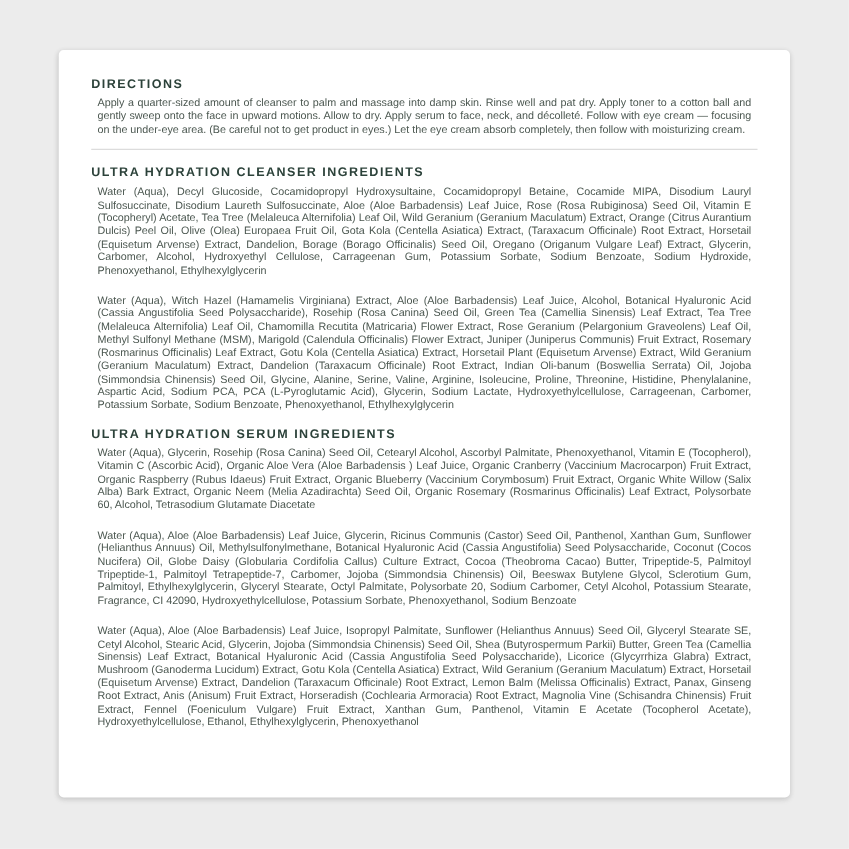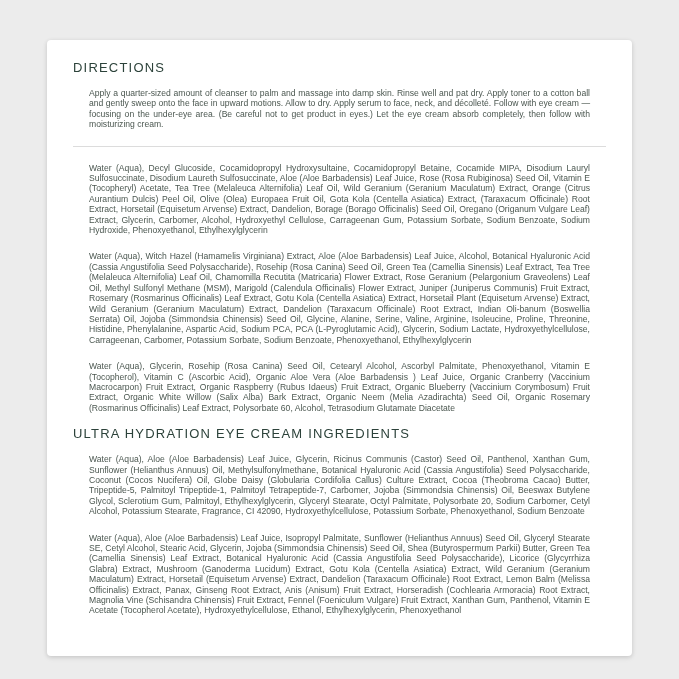--- a/index.html
+++ b/index.html
@@ -23,29 +23,29 @@
     margin: 0 auto;
     position: relative;
     top: 40px;
     background: #ffffff;
     border-radius: 4px;
     box-shadow: 0 1px 4px rgba(0,0,0,0.12), 0 2px 6px rgba(0,0,0,0.06);
     padding: 23px 26px 24px 26px;
   }
   .section-heading {
     margin: 0 0 5px 0;
-    font-size: 13px;
+    font-size: 10px;
     line-height: 9px;
-    font-weight: 400;
+    font-weight: 700;
     letter-spacing: 1.2px;
     color: #2c423a;
     text-transform: uppercase;
   }
   .body-text {
-    margin: 16px;
+    margin: 5px;
     font-size: 8.6px;
     line-height: 10.4px;
     text-align: justify;
     color: #4b5750;
   }
   .directions-para + .directions-para {
     margin-top: 10px;
   }
   .divider {
     border: none;
@@ -64,33 +64,34 @@
   <div class="card">
 
     <section class="directions-section">
       <h2 class="section-heading">DIRECTIONS</h2>
       <p class="body-text directions-para">Apply a quarter-sized amount of cleanser to palm and massage into damp skin. Rinse well and pat dry. Apply toner to a cotton ball and gently sweep onto the face in upward motions. Allow to dry. Apply serum to face, neck, and décolleté. Follow with eye cream — focusing on the under-eye area. (Be careful not to get product in eyes.) Let the eye cream absorb completely, then follow with moisturizing cream.</p>
     </section>
 
     <hr class="divider">
 
     <section class="ing-section">
+      <h2 class="section-heading">ULTRA HYDRATION CLEANSER INGREDIENTS</h2>
       <p class="body-text">Water (Aqua), Decyl Glucoside, Cocamidopropyl Hydroxysultaine, Cocamidopropyl Betaine, Cocamide MIPA, Disodium Lauryl Sulfosuccinate, Disodium Laureth Sulfosuccinate, Aloe (Aloe Barbadensis) Leaf Juice, Rose (Rosa Rubiginosa) Seed Oil, Vitamin E (Tocopheryl) Acetate, Tea Tree (Melaleuca Alternifolia) Leaf Oil, Wild Geranium (Geranium Maculatum) Extract, Orange (Citrus Aurantium Dulcis) Peel Oil, Olive (Olea) Europaea Fruit Oil, Gota Kola (Centella Asiatica) Extract, (Taraxacum Officinale) Root Extract, Horsetail (Equisetum Arvense) Extract, Dandelion, Borage (Borago Officinalis) Seed Oil, Oregano (Origanum Vulgare Leaf) Extract, Glycerin, Carbomer, Alcohol, Hydroxyethyl Cellulose, Carrageenan Gum, Potassium Sorbate, Sodium Benzoate, Sodium Hydroxide, Phenoxyethanol, Ethylhexylglycerin</p>
     </section>
 
     <section class="ing-section">
       <p class="body-text">Water (Aqua), Witch Hazel (Hamamelis Virginiana) Extract, Aloe (Aloe Barbadensis) Leaf Juice, Alcohol, Botanical Hyaluronic Acid (Cassia Angustifolia Seed Polysaccharide), Rosehip (Rosa Canina) Seed Oil, Green Tea (Camellia Sinensis) Leaf Extract, Tea Tree (Melaleuca Alternifolia) Leaf Oil, Chamomilla Recutita (Matricaria) Flower Extract, Rose Geranium (Pelargonium Graveolens) Leaf Oil, Methyl Sulfonyl Methane (MSM), Marigold (Calendula Officinalis) Flower Extract, Juniper (Juniperus Communis) Fruit Extract, Rosemary (Rosmarinus Officinalis) Leaf Extract, Gotu Kola (Centella Asiatica) Extract, Horsetail Plant (Equisetum Arvense) Extract, Wild Geranium (Geranium Maculatum) Extract, Dandelion (Taraxacum Officinale) Root Extract, Indian Oli-banum (Boswellia Serrata) Oil, Jojoba (Simmondsia Chinensis) Seed Oil, Glycine, Alanine, Serine, Valine, Arginine, Isoleucine, Proline, Threonine, Histidine, Phenylalanine, Aspartic Acid, Sodium PCA, PCA (L-Pyroglutamic Acid), Glycerin, Sodium Lactate, Hydroxyethylcellulose, Carrageenan, Carbomer, Potassium Sorbate, Sodium Benzoate, Phenoxyethanol, Ethylhexylglycerin</p>
     </section>
 
     <section class="ing-section">
+      <h2 class="section-heading">ULTRA HYDRATION SERUM INGREDIENTS</h2>
       <p class="body-text">Water (Aqua), Glycerin, Rosehip (Rosa Canina) Seed Oil, Cetearyl Alcohol, Ascorbyl Palmitate, Phenoxyethanol, Vitamin E (Tocopherol), Vitamin C (Ascorbic Acid), Organic Aloe Vera (Aloe Barbadensis ) Leaf Juice, Organic Cranberry (Vaccinium Macrocarpon) Fruit Extract, Organic Raspberry (Rubus Idaeus) Fruit Extract, Organic Blueberry (Vaccinium Corymbosum) Fruit Extract, Organic White Willow (Salix Alba) Bark Extract, Organic Neem (Melia Azadirachta) Seed Oil, Organic Rosemary (Rosmarinus Officinalis) Leaf Extract, Polysorbate 60, Alcohol, Tetrasodium Glutamate Diacetate</p>
     </section>
 
     <section class="ing-section">
-      <h2 class="section-heading">ULTRA HYDRATION EYE CREAM INGREDIENTS</h2>
       <p class="body-text">Water (Aqua), Aloe (Aloe Barbadensis) Leaf Juice, Glycerin, Ricinus Communis (Castor) Seed Oil, Panthenol, Xanthan Gum, Sunflower (Helianthus Annuus) Oil, Methylsulfonylmethane, Botanical Hyaluronic Acid (Cassia Angustifolia) Seed Polysaccharide, Coconut (Cocos Nucifera) Oil, Globe Daisy (Globularia Cordifolia Callus) Culture Extract, Cocoa (Theobroma Cacao) Butter, Tripeptide-5, Palmitoyl Tripeptide-1, Palmitoyl Tetrapeptide-7, Carbomer, Jojoba (Simmondsia Chinensis) Oil, Beeswax Butylene Glycol, Sclerotium Gum, Palmitoyl, Ethylhexylglycerin, Glyceryl Stearate, Octyl Palmitate, Polysorbate 20, Sodium Carbomer, Cetyl Alcohol, Potassium Stearate, Fragrance, CI 42090, Hydroxyethylcellulose, Potassium Sorbate, Phenoxyethanol, Sodium Benzoate</p>
     </section>
 
     <section class="ing-section">
       <p class="body-text">Water (Aqua), Aloe (Aloe Barbadensis) Leaf Juice, Isopropyl Palmitate, Sunflower (Helianthus Annuus) Seed Oil, Glyceryl Stearate SE, Cetyl Alcohol, Stearic Acid, Glycerin, Jojoba (Simmondsia Chinensis) Seed Oil, Shea (Butyrospermum Parkii) Butter, Green Tea (Camellia Sinensis) Leaf Extract, Botanical Hyaluronic Acid (Cassia Angustifolia Seed Polysaccharide), Licorice (Glycyrrhiza Glabra) Extract, Mushroom (Ganoderma Lucidum) Extract, Gotu Kola (Centella Asiatica) Extract, Wild Geranium (Geranium Maculatum) Extract, Horsetail (Equisetum Arvense) Extract, Dandelion (Taraxacum Officinale) Root Extract, Lemon Balm (Melissa Officinalis) Extract, Panax, Ginseng Root Extract, Anis (Anisum) Fruit Extract, Horseradish (Cochlearia Armoracia) Root Extract, Magnolia Vine (Schisandra Chinensis) Fruit Extract, Fennel (Foeniculum Vulgare) Fruit Extract, Xanthan Gum, Panthenol, Vitamin E Acetate (Tocopherol Acetate), Hydroxyethylcellulose, Ethanol, Ethylhexylglycerin, Phenoxyethanol</p>
     </section>
 
   </div>
 </div>
 

